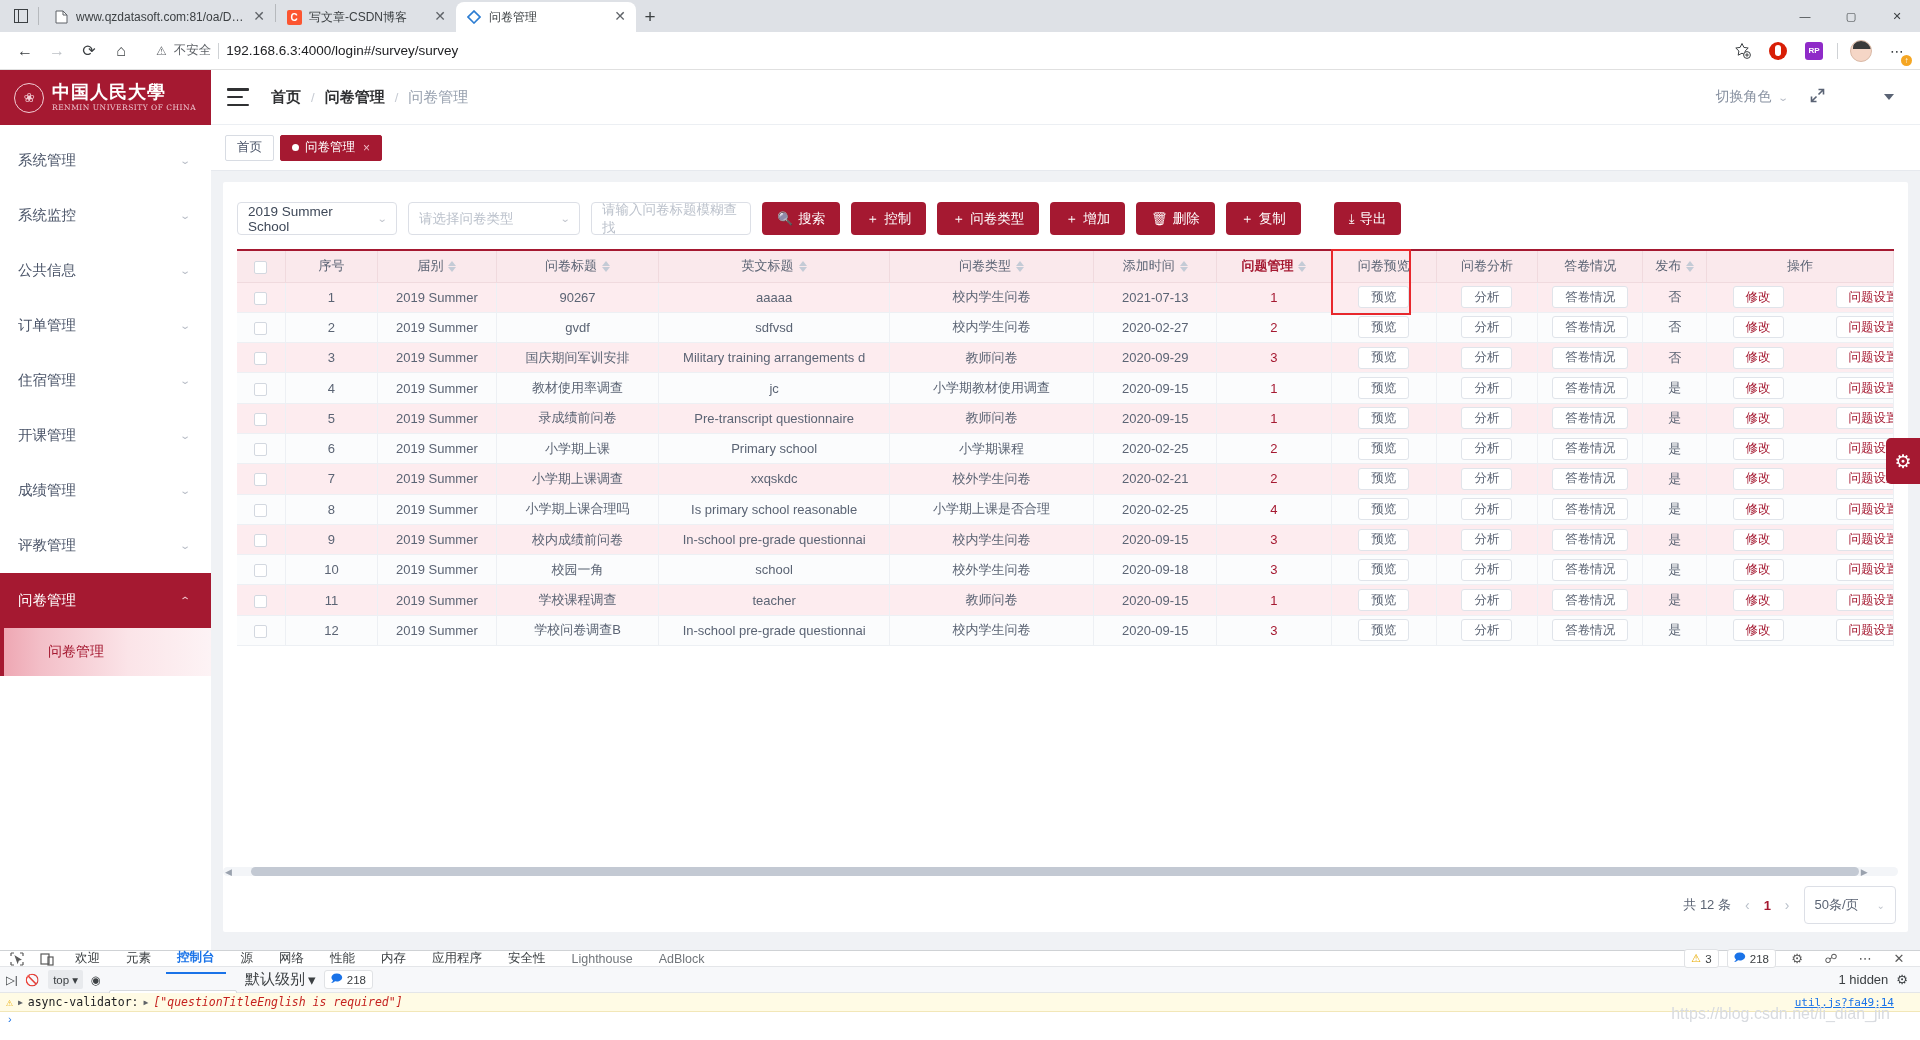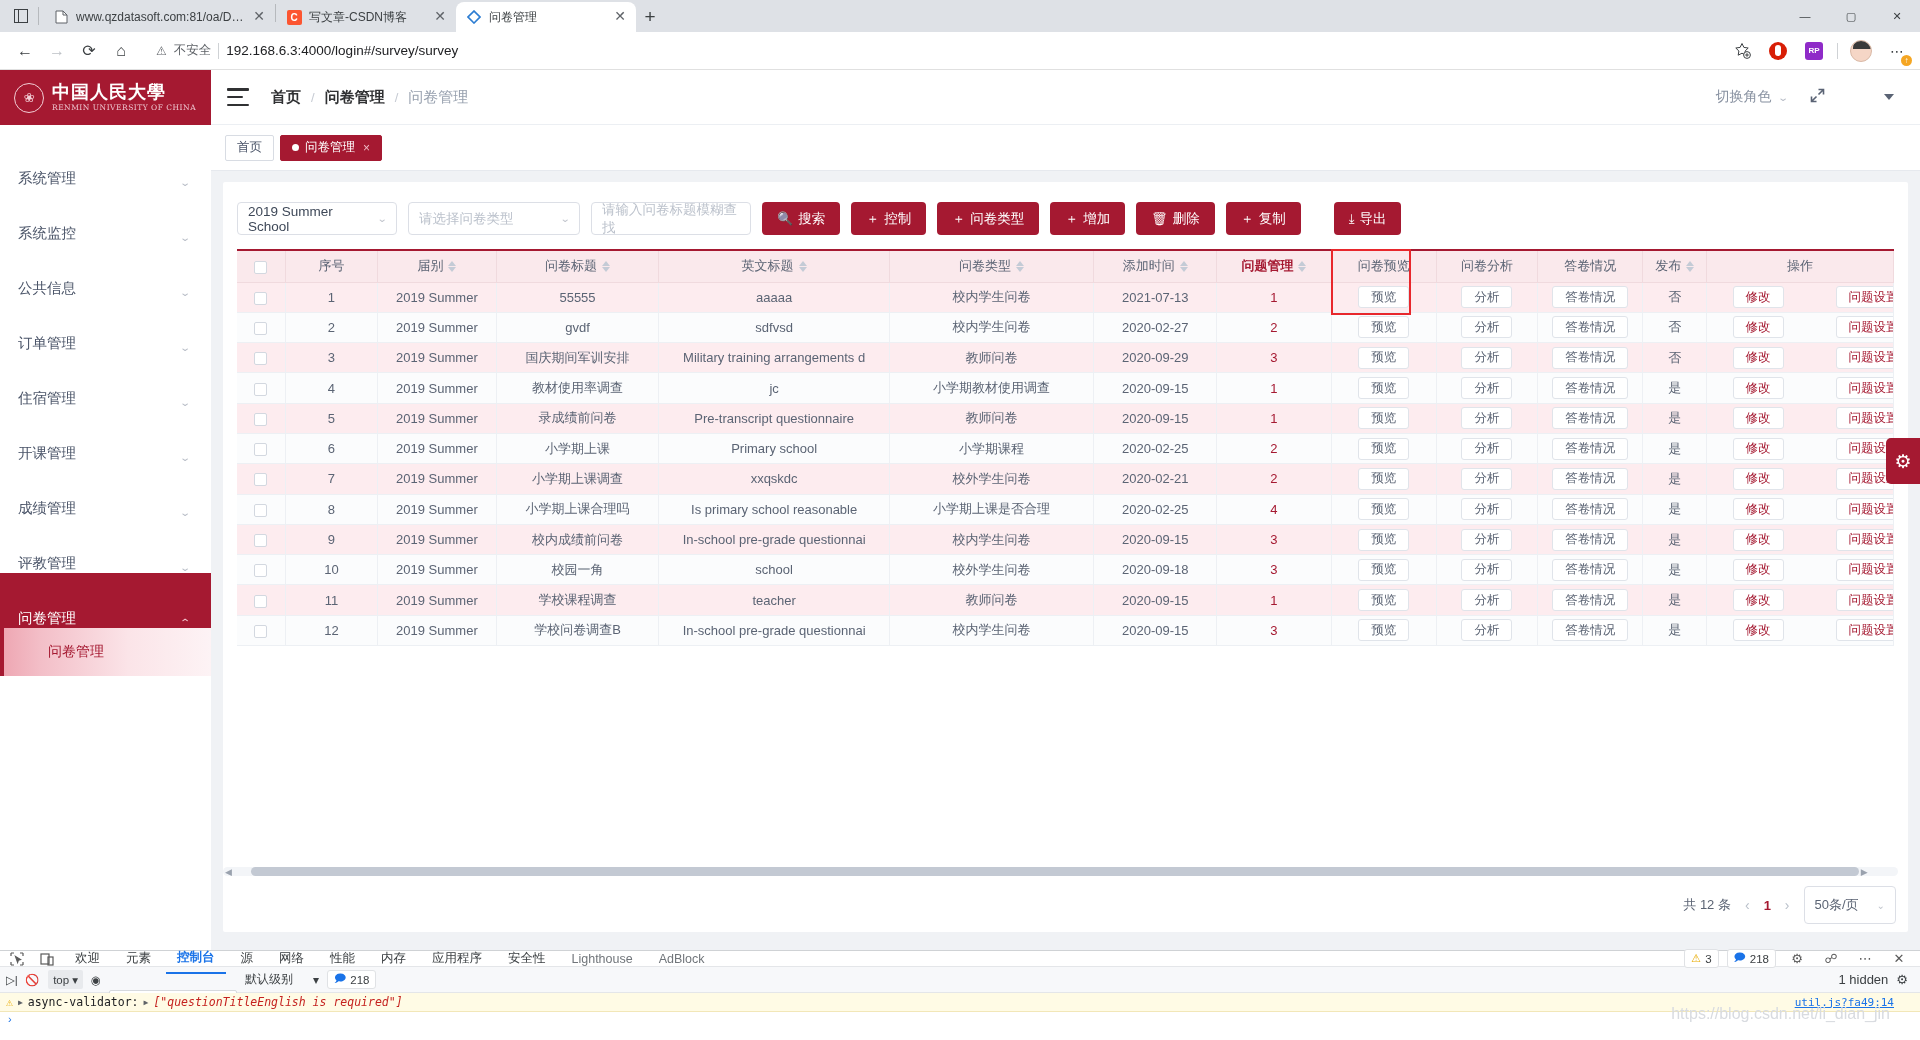--- a/index.html
+++ b/index.html
@@ -77,21 +77,21 @@
   .brand { height:55px; background:#a51931; display:flex; align-items:center; gap:8px; padding-left:14px; }
   .brand-seal { width:30px;height:30px;border-radius:50%;border:1.5px solid #f2cdd5;
                 display:flex;align-items:center;justify-content:center;color:#f2cdd5;font-size:13px;}
   .brand-text { display:flex; flex-direction:column; }
   .brand-cn { color:#fff; font-size:18px; font-weight:bold; letter-spacing:1px; line-height:20px;
               font-family:"DejaVu Serif", serif; }
   .brand-en { color:#edc4ce; font-size:7.5px; letter-spacing:0.5px; line-height:11px;
               font-family:"DejaVu Serif", serif;}
   .menu { padding-top: 8px; }
   .menu-item {
-    height:55px; display:flex; align-items:flex-end; justify-content:space-between;
+    height:55px; display:flex; align-items:center; justify-content:space-between;
     padding: 0 22px 0 18px; font-size:14.5px; color:#4a5468;
   }
   .menu-item.active { background:#a51931; color:#fff; }
   .chev { font-size:10px; color:#b7bcc6; transform: scaleX(1.4);}
   .menu-item.active .chev { color:#f0c2cb; }
   .submenu-item {
     height:48px; display:flex; align-items:center; padding-left:44px; font-size:14px;
     color:#a51931;
     background: linear-gradient(to right, #eea7b3 0%, #f3bfc8 18%, #fbe4e8 60%, #fdf3f5 100%);
     border-left: 4px solid #a51931;
@@ -206,21 +206,21 @@
           border-radius:3px; font-size:11.5px; color:#3c4043; background:#fff; }
   .chip .warn { color:#e8ab02; font-size:11px; }
   .chip .msg { color:#1a73e8; font-size:11px; }
   .dt-filters { height:26px; display:flex; align-items:center; gap:8px; padding:0 6px;
                 border-bottom:1px solid #e4e6e9; background:#f7f8fa; }
   .dt-sm { font-size:11.5px; color:#3c4043; }
   .dt-sel { display:flex;align-items:center;gap:3px;height:19px;padding:0 5px;background:#e8eaed;border-radius:2px;
             font-size:11.5px;color:#3c4043;}
   .dt-filterinput { width:128px;height:19px;border:1px solid #d6d9dd;border-radius:2px;background:#fff;
                     font-size:10px;color:#9aa0a6;padding:0 5px;display:flex;align-items:center;margin-top:40px;}
-  .dt-level { display:flex;align-items:center;gap:20px;font-size:12px;color:#3c4043;}
+  .dt-level { display:flex;align-items:center;gap:3px;font-size:15px;color:#3c4043;}
   .dt-hidden { margin-left:auto; display:flex; align-items:center; gap:8px; font-size:13px; color:#3c4043; padding-right:6px;}
   .dt-console { position:relative; height:32px; }
   .dt-msgrow { height:19px; background:#fffbe5; border-bottom:1px solid #f2e7b8;
                display:flex; align-items:center; gap:5px; padding-left:6px;
                font-family:"DejaVu Sans Mono","Liberation Mono",monospace; font-size:11.5px; }
   .dt-msgrow .tri { color:#5f6368; font-size:8px; }
   .dt-msgrow .lbl { color:#202124; }
   .dt-msgrow .val { color:#c5221f; font-style:italic; }
   .dt-src { margin-left:auto; color:#1a73e8; text-decoration:underline; font-size:11px; padding-right:26px;}
   .dt-prompt { height:13px; display:flex; align-items:center; padding-left:8px; color:#1a73e8; font-size:11px;}
@@ -564,21 +564,21 @@
                         <span>操作</span>
                       </div>
                   </th>
                 </tr>
               </thead>
               <tbody id="tbody">
                   <tr class="odd">
                     <td><span class="cbx"></span></td>
                     <td>1</td>
                     <td>2019 Summer</td>
-                    <td>55555</td>
+                    <td>90267</td>
                     <td>aaaaa</td>
                     <td>校内学生问卷</td>
                     <td>2021-07-13</td>
                     <td class="num">1</td>
                     <td><span class="minibtn">预览</span></td>
                     <td><span class="minibtn">分析</span></td>
                     <td><span class="minibtn">答卷情况</span></td>
                     <td>否</td>
                     <td>
                       <div class="opcell">

